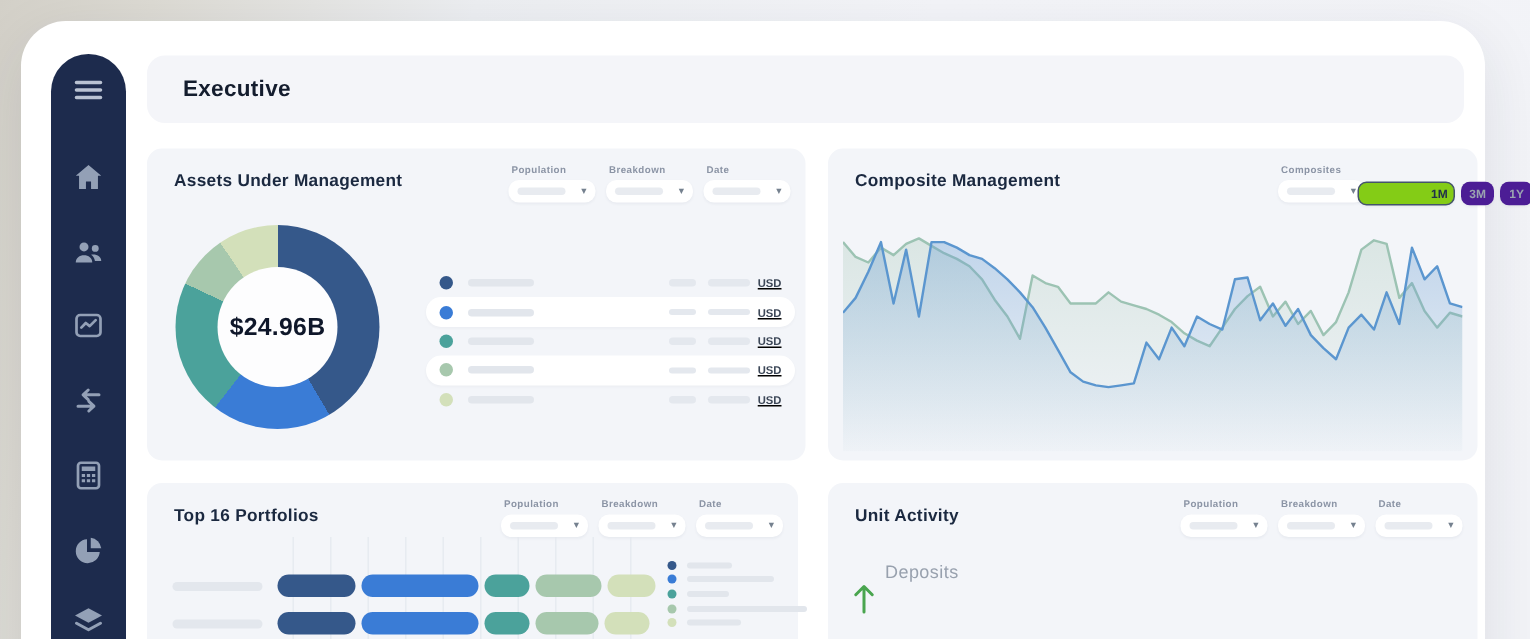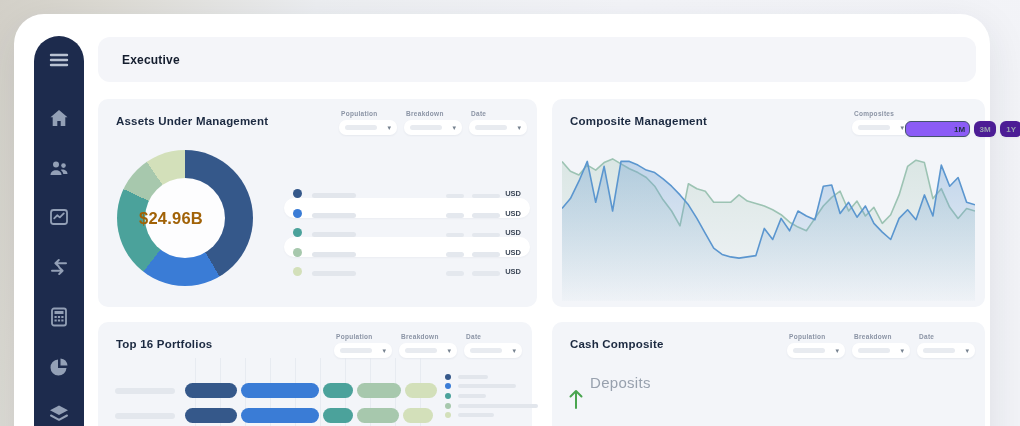--- a/index.html
+++ b/index.html
@@ -12,77 +12,77 @@
 
   
   .sidebar { position:absolute; left:34px; top:36px; width:50px; height:560px;
              background:#1d2b4d; border-radius:25px; }
   .side-ic { position:absolute; left:13px; width:24px; height:24px; color:#93a0b6; cursor:pointer; }
   .side-ic svg { width:24px; height:24px; display:block; }
 
   
   .header { position:absolute; left:98px; top:37px; width:878px; height:45px;
             background:#f4f5f9; border-radius:12px; display:flex; align-items:center; padding-left:24px; }
-  .header-title { font-size:12px; font-weight:700; color:#141d2e; letter-spacing:.2px; }
+  .header-title { font-size:15px; font-weight:700; color:#141d2e; letter-spacing:.2px; }
 
   
   .card { position:absolute; background:#f3f5f9; border-radius:10px; }
   .card-title { position:absolute; left:18px; top:16px; font-size:11.5px; font-weight:700; color:#1b2940; letter-spacing:.2px; }
 
   
   .filters { position:absolute; display:flex; gap:7px; }
   .fgroup { width:58px; }
   .flabel { font-size:6.5px; font-weight:700; color:#8b94a5; letter-spacing:.3px; margin-bottom:3px; padding-left:2px; }
   .fselect { height:15px; background:#ffffff; border-radius:7px; box-shadow:0 1px 2px rgba(40,55,80,.06);
              display:flex; align-items:center; justify-content:space-between; padding:0 6px; cursor:pointer; }
   .fselect .sk { width:32px; height:4.5px; background:#e8ebf0; border-radius:3px; }
   .fselect .caret { font-size:7px; color:#75818f; line-height:1; }
 
   
   .donut { position:absolute; left:19px; top:51px; width:136px; height:136px; border-radius:50%; }
   .donut::after { content:""; position:absolute; left:28px; top:28px; width:80px; height:80px;
                   border-radius:50%; background:#fdfdfe; }
-  .donut-label { position:absolute; left:5px; top:51px; width:136px; height:136px;
+  .donut-label { position:absolute; left:19px; top:51px; width:136px; height:136px;
                  display:flex; align-items:center; justify-content:center;
-                 font-size:16.5px; font-weight:700; color:#a16207; letter-spacing:.2px; }
+                 font-size:16.5px; font-weight:700; color:#0f172a; letter-spacing:.2px; }
   .aum-legend { position:absolute; left:186px; top:80px; width:246px; }
-  .legend-row { height:19.4px; display:flex; align-items:flex-end; padding:0 9px; border-radius:10px; }
+  .legend-row { height:19.4px; display:flex; align-items:center; padding:0 9px; border-radius:10px;text-decoration:underline; }
   .legend-row.alt { background:#ffffff; box-shadow:0 1px 2px rgba(40,55,80,.04); }
   .legend-row .dot { width:9px; height:9px; border-radius:50%; flex:none; }
   .legend-row .name-sk { width:44px; height:5px; background:#e2e6ec; border-radius:3px; margin-left:10px; }
   .legend-row .sp { flex:1; }
   .legend-row .bar-s { width:18px; height:4.5px; background:#e4e8ee; border-radius:3px; }
   .legend-row .bar-l { width:28px; height:4.5px; background:#e4e8ee; border-radius:3px; margin-left:8px; }
   .legend-row .ccy { font-size:7.5px; font-weight:700; color:#3d4858; margin-left:5px; }
 
   
   .range-group { position:absolute; display:flex; gap:4px; }
   .range-btn { min-width:22px; height:16px; padding:0 4px; border-radius:6px; background:#4c1d95;
                display:flex; align-items:center; justify-content:center;
                font-size:8px; font-weight:700; color:#9aa3b0; cursor:pointer;
                border:1px solid transparent; box-shadow:0 1px 2px rgba(40,55,80,.05); }
-  .range-btn.sel { background:#8b5cf6; border:1.3px solid #44546b; color:#22324a;padding-left:48px; }
+  .range-btn.sel { background:#84cc16; border:1.3px solid #44546b; color:#22324a;padding-left:48px; }
   .line-chart { position:absolute; left:10px; top:44px; }
 
   
   .pf-chart { position:absolute; left:0; top:36px; width:434px; height:110px; }
   .pf-grid { position:absolute; top:0; width:1px; height:104px; background:#e3e7ed; opacity:.75; }
   .pf-row { position:absolute; left:0; width:100%; height:15px; display:flex; align-items:center; }
   .pf-row .lbl-sk { position:absolute; left:17px; width:60px; height:6px; background:#e3e7ed; border-radius:3px; }
   .pf-stack { position:absolute; left:87px; display:flex; gap:4px; }
   .pf-seg { height:15px; border-radius:7.5px; }
   .pf-legend { position:absolute; left:347px; top:50px; }
   .pf-leg-row { display:flex; align-items:center; height:9.6px; }
   .pf-leg-row .dot { width:6px; height:6px; border-radius:50%; flex:none; }
   .pf-leg-row .sk { height:4px; background:#e2e6ec; border-radius:2px; margin-left:7px; }
 
   
   .metric { position:absolute; left:16px; top:52px; display:flex; }
   .metric .arrow { width:22px; padding-top:14px; color:#49a54f; }
-  .metric .m-label { font-size:15px; color:#98a1ae; letter-spacing:.3px; margin-bottom:2px; }
+  .metric .m-label { font-size:12px; color:#98a1ae; letter-spacing:.3px; margin-bottom:2px; }
   .metric .m-line { display:flex; align-items:baseline; gap:6px; }
   .metric .m-value { font-size:29px; font-weight:500; color:#2b3a52; letter-spacing:.3px; }
   .metric .m-unit { font-size:13.5px; font-weight:500; color:#3c4a60; }
 </style>
 </head>
 <body>
 
 <div class="stage">
   <div class="window"></div>
 
@@ -333,21 +333,21 @@
           <span class="sk" style="width: 80px;"></span>
         </div>
         <div class="pf-leg-row">
           <span class="dot" style="background: rgb(211, 224, 186);"></span>
           <span class="sk" style="width: 36px;"></span>
         </div>
       </div>
   </section>
 
   <section class="card" style="left:552px;top:322px;width:433px;height:140px">
-    <h2 class="card-title">Cash Composite</h2>
+    <h2 class="card-title">Unit Activity</h2>
     <div class="filters" style="right:10px;top:11px">
         <div class="fgroup">
           <div class="flabel">Population</div>
           <div class="fselect">
             <span class="sk"></span>
             <span class="caret">▾</span>
           </div>
         </div>
         <div class="fgroup">
           <div class="flabel">Breakdown</div>

